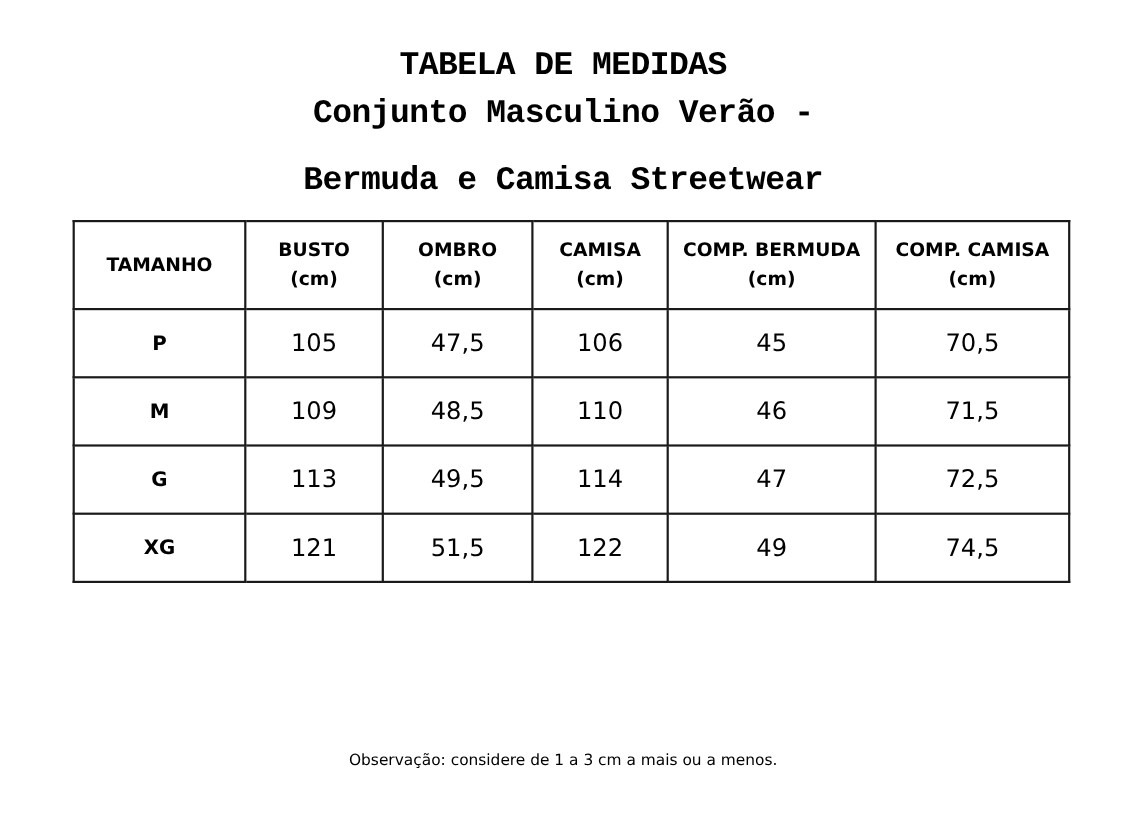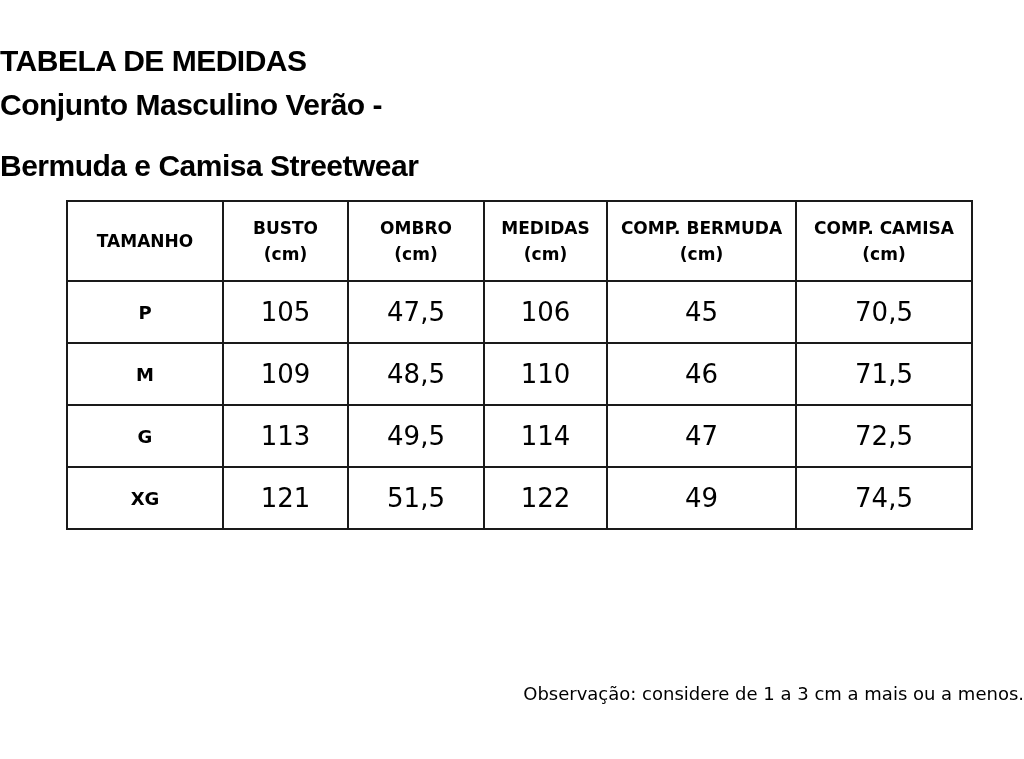--- a/index.html
+++ b/index.html
@@ -1,40 +1,40 @@
 <!DOCTYPE html>
 <html><head>
 <meta charset="utf-8">
 <style>
   html, body { margin:0; padding:0; }
   body {
     width:1024px; height:759px; background:#ffffff; position:relative; overflow:hidden;
     font-family:"DejaVu Sans", sans-serif; color:#000;
   }
   .title {
-    position:absolute; left:0; width:1024px; text-align:left;
-    font-family:Liberation Sans, sans-serif; font-weight:bold; font-size:30px; line-height:37px;
+    position:absolute; left:0; width:1024px; text-align:center;
+    font-family:Liberation Mono, monospace; font-weight:bold; font-size:30px; line-height:37px;
     letter-spacing:-0.5px;
   }
   #t1 { top:42px; }
   #t2 { top:86px; }
   #t3 { top:147px; }
   table {
     position:absolute; left:66px; top:200px; border-collapse:collapse;
     table-layout:fixed;
   }
   td, th {
     border:2px solid #1a1a1a; text-align:center; vertical-align:middle; padding:0;
   }
   th { height:78px; font-weight:bold; font-size:17px; line-height:26px; }
   th .u { font-size:17px; display:block; }
-  td { height:60px; font-size:26px; }
+  td { height:60px; font-size:22px; }
   td.size { font-weight:bold; font-size:18px; }
   .note {
-    position:absolute; top:683px; left:0; width:1024px; text-align:right; font-size:18px;
+    position:absolute; top:683px; left:0; width:1024px; text-align:center; font-size:14px;
   }
 </style>
 </head>
 <body>
 
 <div class="title" id="t1">TABELA DE MEDIDAS</div>
 <div class="title" id="t2">Conjunto Masculino Verão -</div>
 <div class="title" id="t3">Bermuda e Camisa Streetwear</div>
 
 <table>
@@ -44,21 +44,21 @@
       <col style="width:136px">
     <col style="width:123px">
       <col style="width:189px">
       <col style="width:176px">
   </colgroup>
   <thead>
     <tr>
       <th><span>TAMANHO</span></th>
       <th><span>BUSTO</span><span class="u">(cm)</span></th>
       <th><span>OMBRO</span><span class="u">(cm)</span></th>
-      <th><span>MEDIDAS</span><span class="u">(cm)</span></th>
+      <th><span>CAMISA</span><span class="u">(cm)</span></th>
       <th><span>COMP. BERMUDA</span><span class="u">(cm)</span></th>
       <th><span>COMP. CAMISA</span><span class="u">(cm)</span></th>
     </tr>
   </thead>
   <tbody>
     <tr>
       <td class="size">P</td>
       <td>105</td>
       <td>47,5</td>
       <td>106</td>

